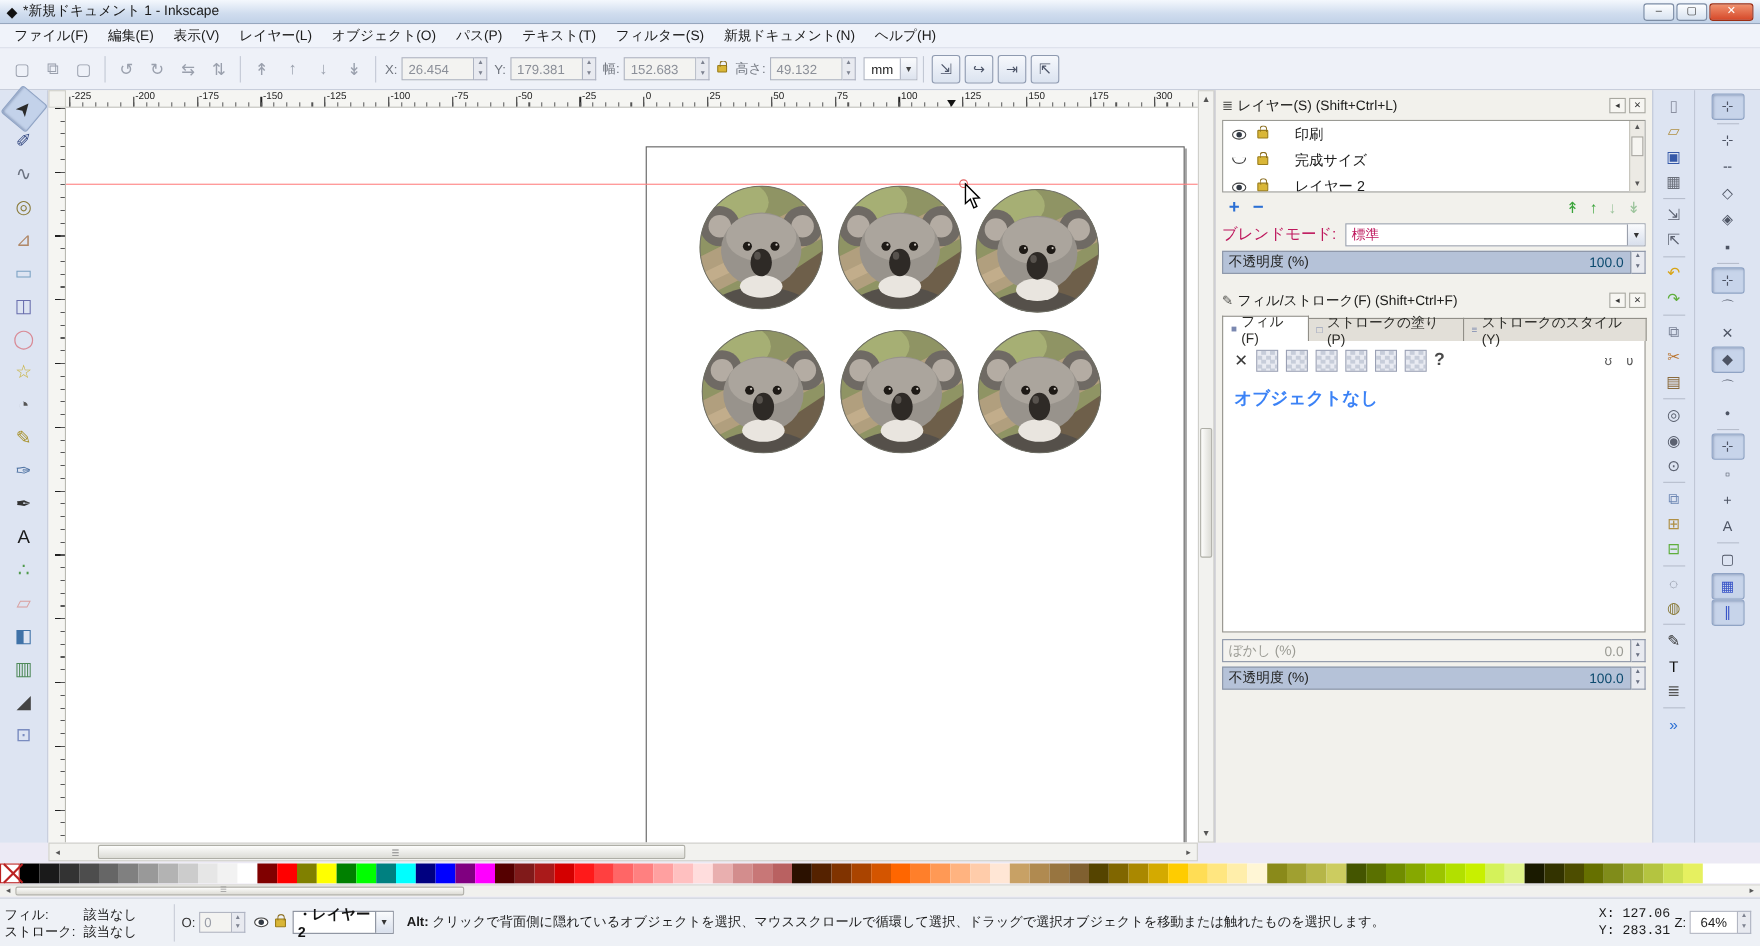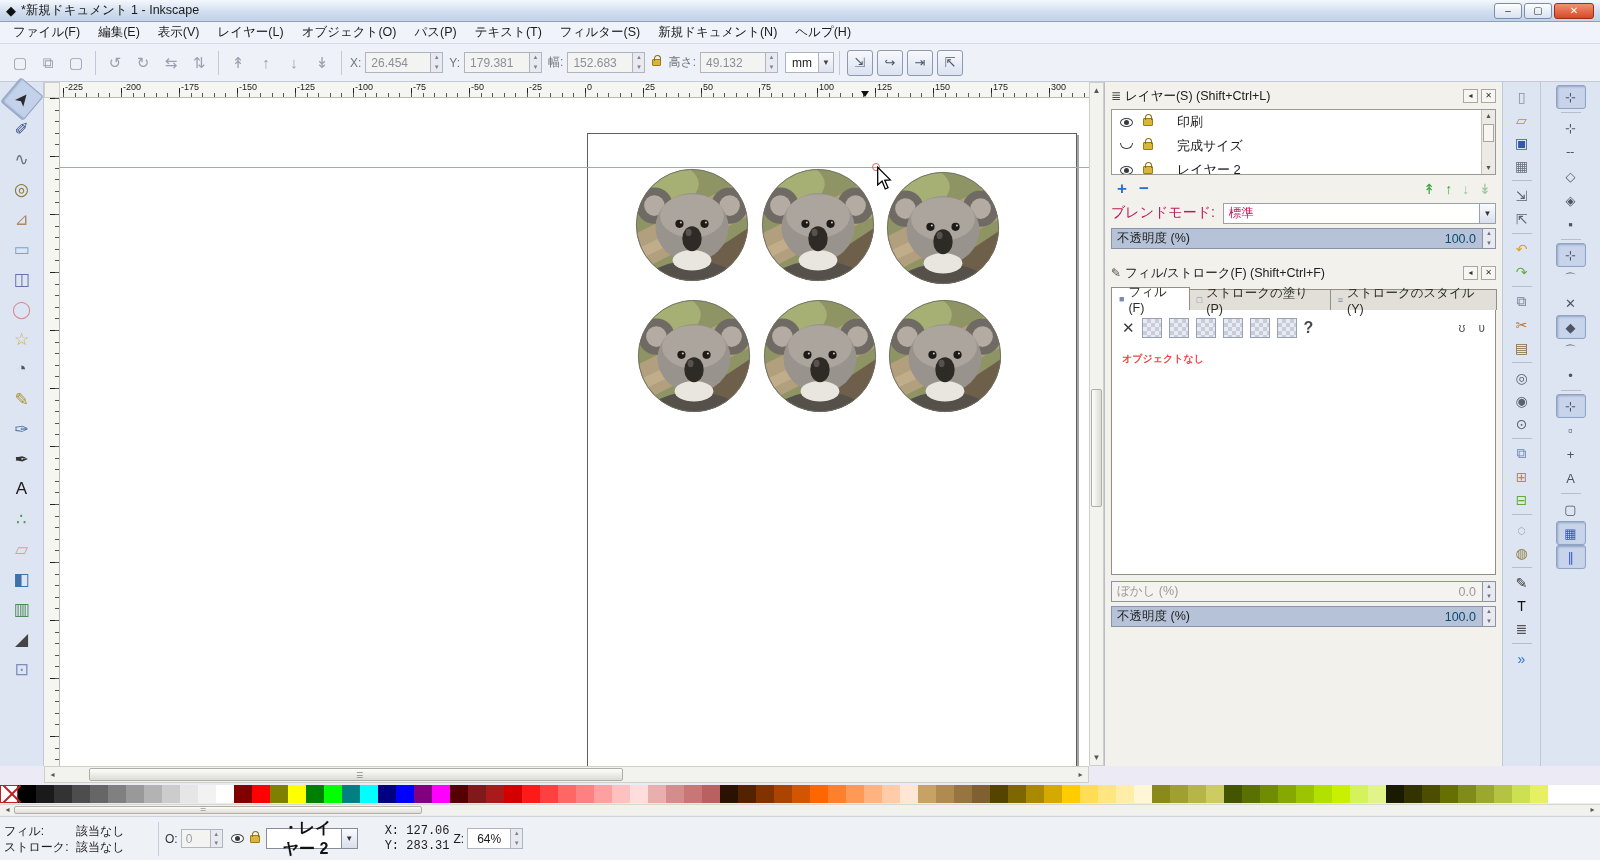--- a/index.html
+++ b/index.html
@@ -133,21 +133,21 @@
   .tab .ticon{font-size:9px;color:#7a88b0;}
   .tab.pressed{background:#fff;position:relative;z-index:2;height:23px;}
   .tab:not(.pressed){height:21px;margin-top:2px;background:#e2dfd8;}
   #fs-content{background:#fff;border:1px solid #918f88;margin-top:-1px;height:266px;padding:8px 10px;}
   #fill-modes{display:flex;align-items:center;gap:7px;}
   .fm-x{font-size:15px;font-weight:bold;color:#3a3a3a;}
   .fm-sq{width:20px;height:20px;border:1px solid #9aa0b4;
     background:repeating-conic-gradient(#c7cdda 0 25%,#e9ebf2 0 50%) 0 0/8px 8px;}
   .fm-q{font-size:16px;font-weight:bold;color:#4a4a4a;}
   .fm-rule{margin-left:auto;font-size:12px;color:#555;}
-  #no-objects{font-size:10px;font-weight:bold;color:#ef4444;margin-top:14px;}
+  #no-objects{font-size:16px;font-weight:bold;color:#3b82f6;margin-top:14px;}
 
   
   #cmdbar{position:absolute;left:1502px;top:82px;width:38px;height:684px;background:#dde4f2;
     border-left:1px solid #c0c7d6;display:flex;flex-direction:column;align-items:center;padding-top:3px;}
   .cmdbtn{width:28px;height:23px;display:flex;align-items:center;justify-content:center;font-size:14px;color:#5b6170;}
   .hsep{width:20px;height:1px;background:#b6bdcc;margin:3px 0;}
   #snapbar{position:absolute;left:1540px;top:82px;width:60px;height:684px;background:#dde4f2;
     border-left:1px solid #c0c7d6;display:flex;flex-direction:column;align-items:center;padding-top:3px;}
   .snapbtn{width:30px;height:24px;display:flex;align-items:center;justify-content:center;
     font-size:13px;color:#4d5464;border:1px solid transparent;border-radius:3px;}
@@ -171,21 +171,21 @@
   #fs-indicator .row{display:flex;}
   #fs-indicator .lab{width:72px;color:#1c1c1c;}
   #fs-indicator .val{color:#1c1c1c;}
   .sb-sep{width:1px;height:34px;background:#c8cdd8;margin:0 6px;}
   #o-field{display:flex;align-items:center;}
   #o-field label{margin-right:3px;color:#333;}
   #o-box{width:30px;height:19px;border:1px solid #b2b6c2;background:#f3f3f1;color:#9a9ea8;
     display:flex;align-items:center;padding-left:4px;}
   #layer-select{display:flex;align-items:center;gap:6px;margin:0 8px;}
   #layer-combo{width:92px;height:21px;border:1px solid #868c9a;background:#fff;display:flex;align-items:center;}
-  #layer-combo .cv{flex:1;font-size:16px;font-weight:bold;color:#111;padding-left:16px;}
+  #layer-combo .cv{flex:1;font-size:13px;font-weight:bold;color:#111;padding-left:4px;}
   #layer-combo .cbtn{width:16px;height:100%;background:linear-gradient(#fafbfd,#d8dfec);border-left:1px solid #868c9a;
     font-size:8px;text-align:center;line-height:19px;color:#333;}
   #status-msg{flex:1;padding-left:4px;white-space:nowrap;overflow:hidden;}
   #status-msg b{font-weight:bold;}
   #coords{font-family:"Liberation Mono","DejaVu Sans Mono",monospace;font-size:12px;line-height:15px;text-align:right;margin-right:4px;margin-left:19px;}
   #zoom-field{display:flex;align-items:center;margin-right:8px;}
   #zoom-field label{margin-right:3px;}
   #zoom-box{width:44px;height:21px;border:1px solid #b2b6c2;background:#fff;display:flex;align-items:center;justify-content:center;}
 </style>
 </head>
@@ -709,20 +709,23 @@
       </div>
   </div>
   <div id="layer-select">
     <span class="eye"></span>
     <span class="lock"></span>
     <div id="layer-combo">
       <span class="cv">・レイヤー 2</span>
       <span class="cbtn">▼</span>
     </div>
   </div>
+  <div id="status-msg">
+    <b>Alt:</b><span> クリックで背面側に隠れているオブジェクトを選択、マウススクロールで循環して選択、ドラッグで選択オブジェクトを移動または触れたものを選択します。</span>
+  </div>
   <div id="coords">
     <div><span>X:</span> <span>127.06</span></div>
     <div><span>Y:</span> <span>283.31</span></div>
   </div>
   <div id="zoom-field">
     <label>Z:</label>
     <div id="zoom-box">64%</div>
     <div class="spinctl" style="height:21px">
         <span>▲</span>
         <span>▼</span>

